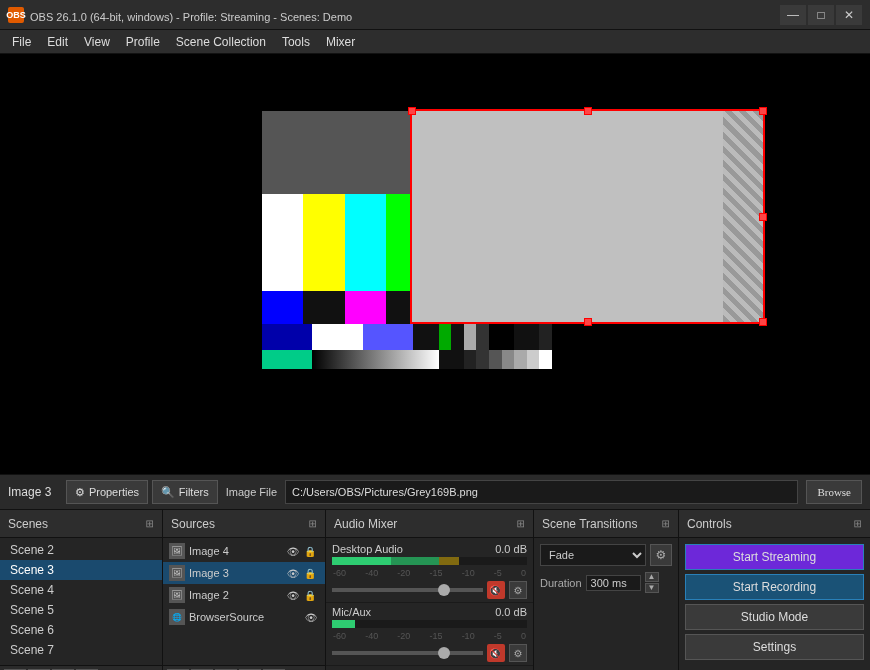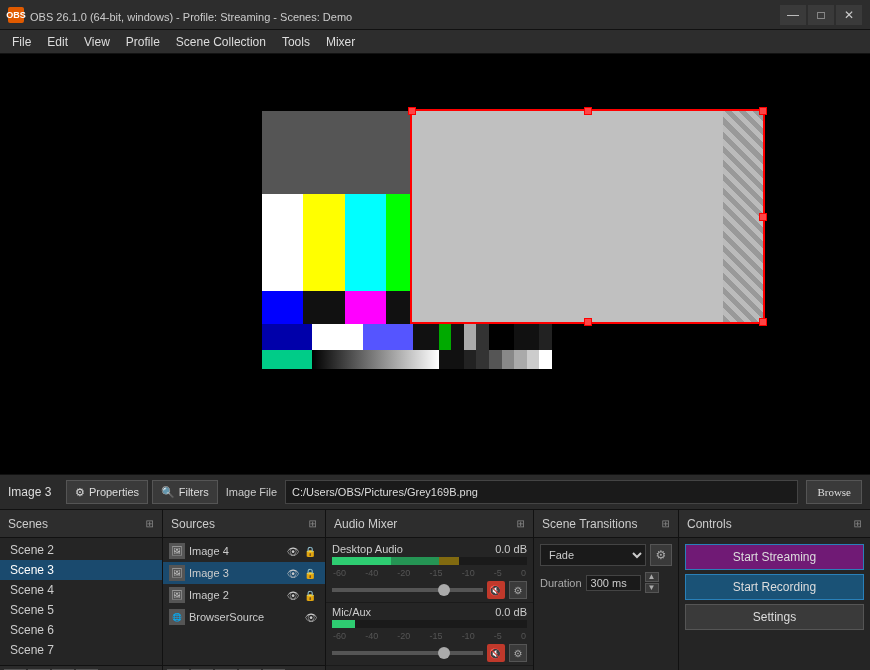--- a/index.html
+++ b/index.html
@@ -96,21 +96,21 @@
     .gear-btn { width: 22px; height: 22px; background: #3a3a3a; border: 1px solid #555; color: #aaa; cursor: pointer; display: flex; align-items: center; justify-content: center; font-size: 12px; }
     .duration-row { padding: 2px 6px; display: flex; align-items: center; gap: 4px; }
     .duration-label { font-size: 11px; color: #aaa; }
     .duration-val { background: #1a1a1a; border: 1px solid #444; color: #ccc; padding: 1px 4px; font-size: 11px; width: 55px; }
     .duration-spin { display: flex; flex-direction: column; gap: 1px; }
     .spin-btn { width: 14px; height: 10px; background: #3a3a3a; border: 1px solid #555; color: #aaa; cursor: pointer; font-size: 8px; display: flex; align-items: center; justify-content: center; line-height: 1; }
 
     
     #controls-panel { flex: 1; }
     .control-btn { display: block; width: calc(100% - 12px); margin: 4px 6px 0; background: #3a3a3a; border: 1px solid #555; color: #ddd; padding: 5px 8px; cursor: pointer; font-size: 12px; text-align: center; }
-    .control-btn.start-stream { background: #701a75; border-color: #2980b9; }
+    .control-btn.start-stream { background: #6d28d9; border-color: #2980b9; }
     .control-btn.start-record { background: #1a5276; border-color: #2980b9; }
 
     
     .panel-lock { font-size: 10px; color: #888; cursor: pointer; }
 
     
     .meter-green { background: #2ecc71; }
     .meter-yellow { background: #f1c40f; }
     .meter-dark { background: #1a1a1a; }
 
@@ -400,18 +400,19 @@
   </div>
 
   <div class="panel" id="controls-panel" style="flex:1;border-right:none">
     <div class="panel-header">
       <span>Controls</span>
       <span class="panel-lock">⊞</span>
     </div>
     <div class="panel-content">
       <button class="control-btn start-stream">Start Streaming</button>
       <button class="control-btn start-record">Start Recording</button>
+      <button class="control-btn">Studio Mode</button>
       <button class="control-btn">Settings</button>
 
     </div>
   </div>
 
 </div>
 
 </body></html>

